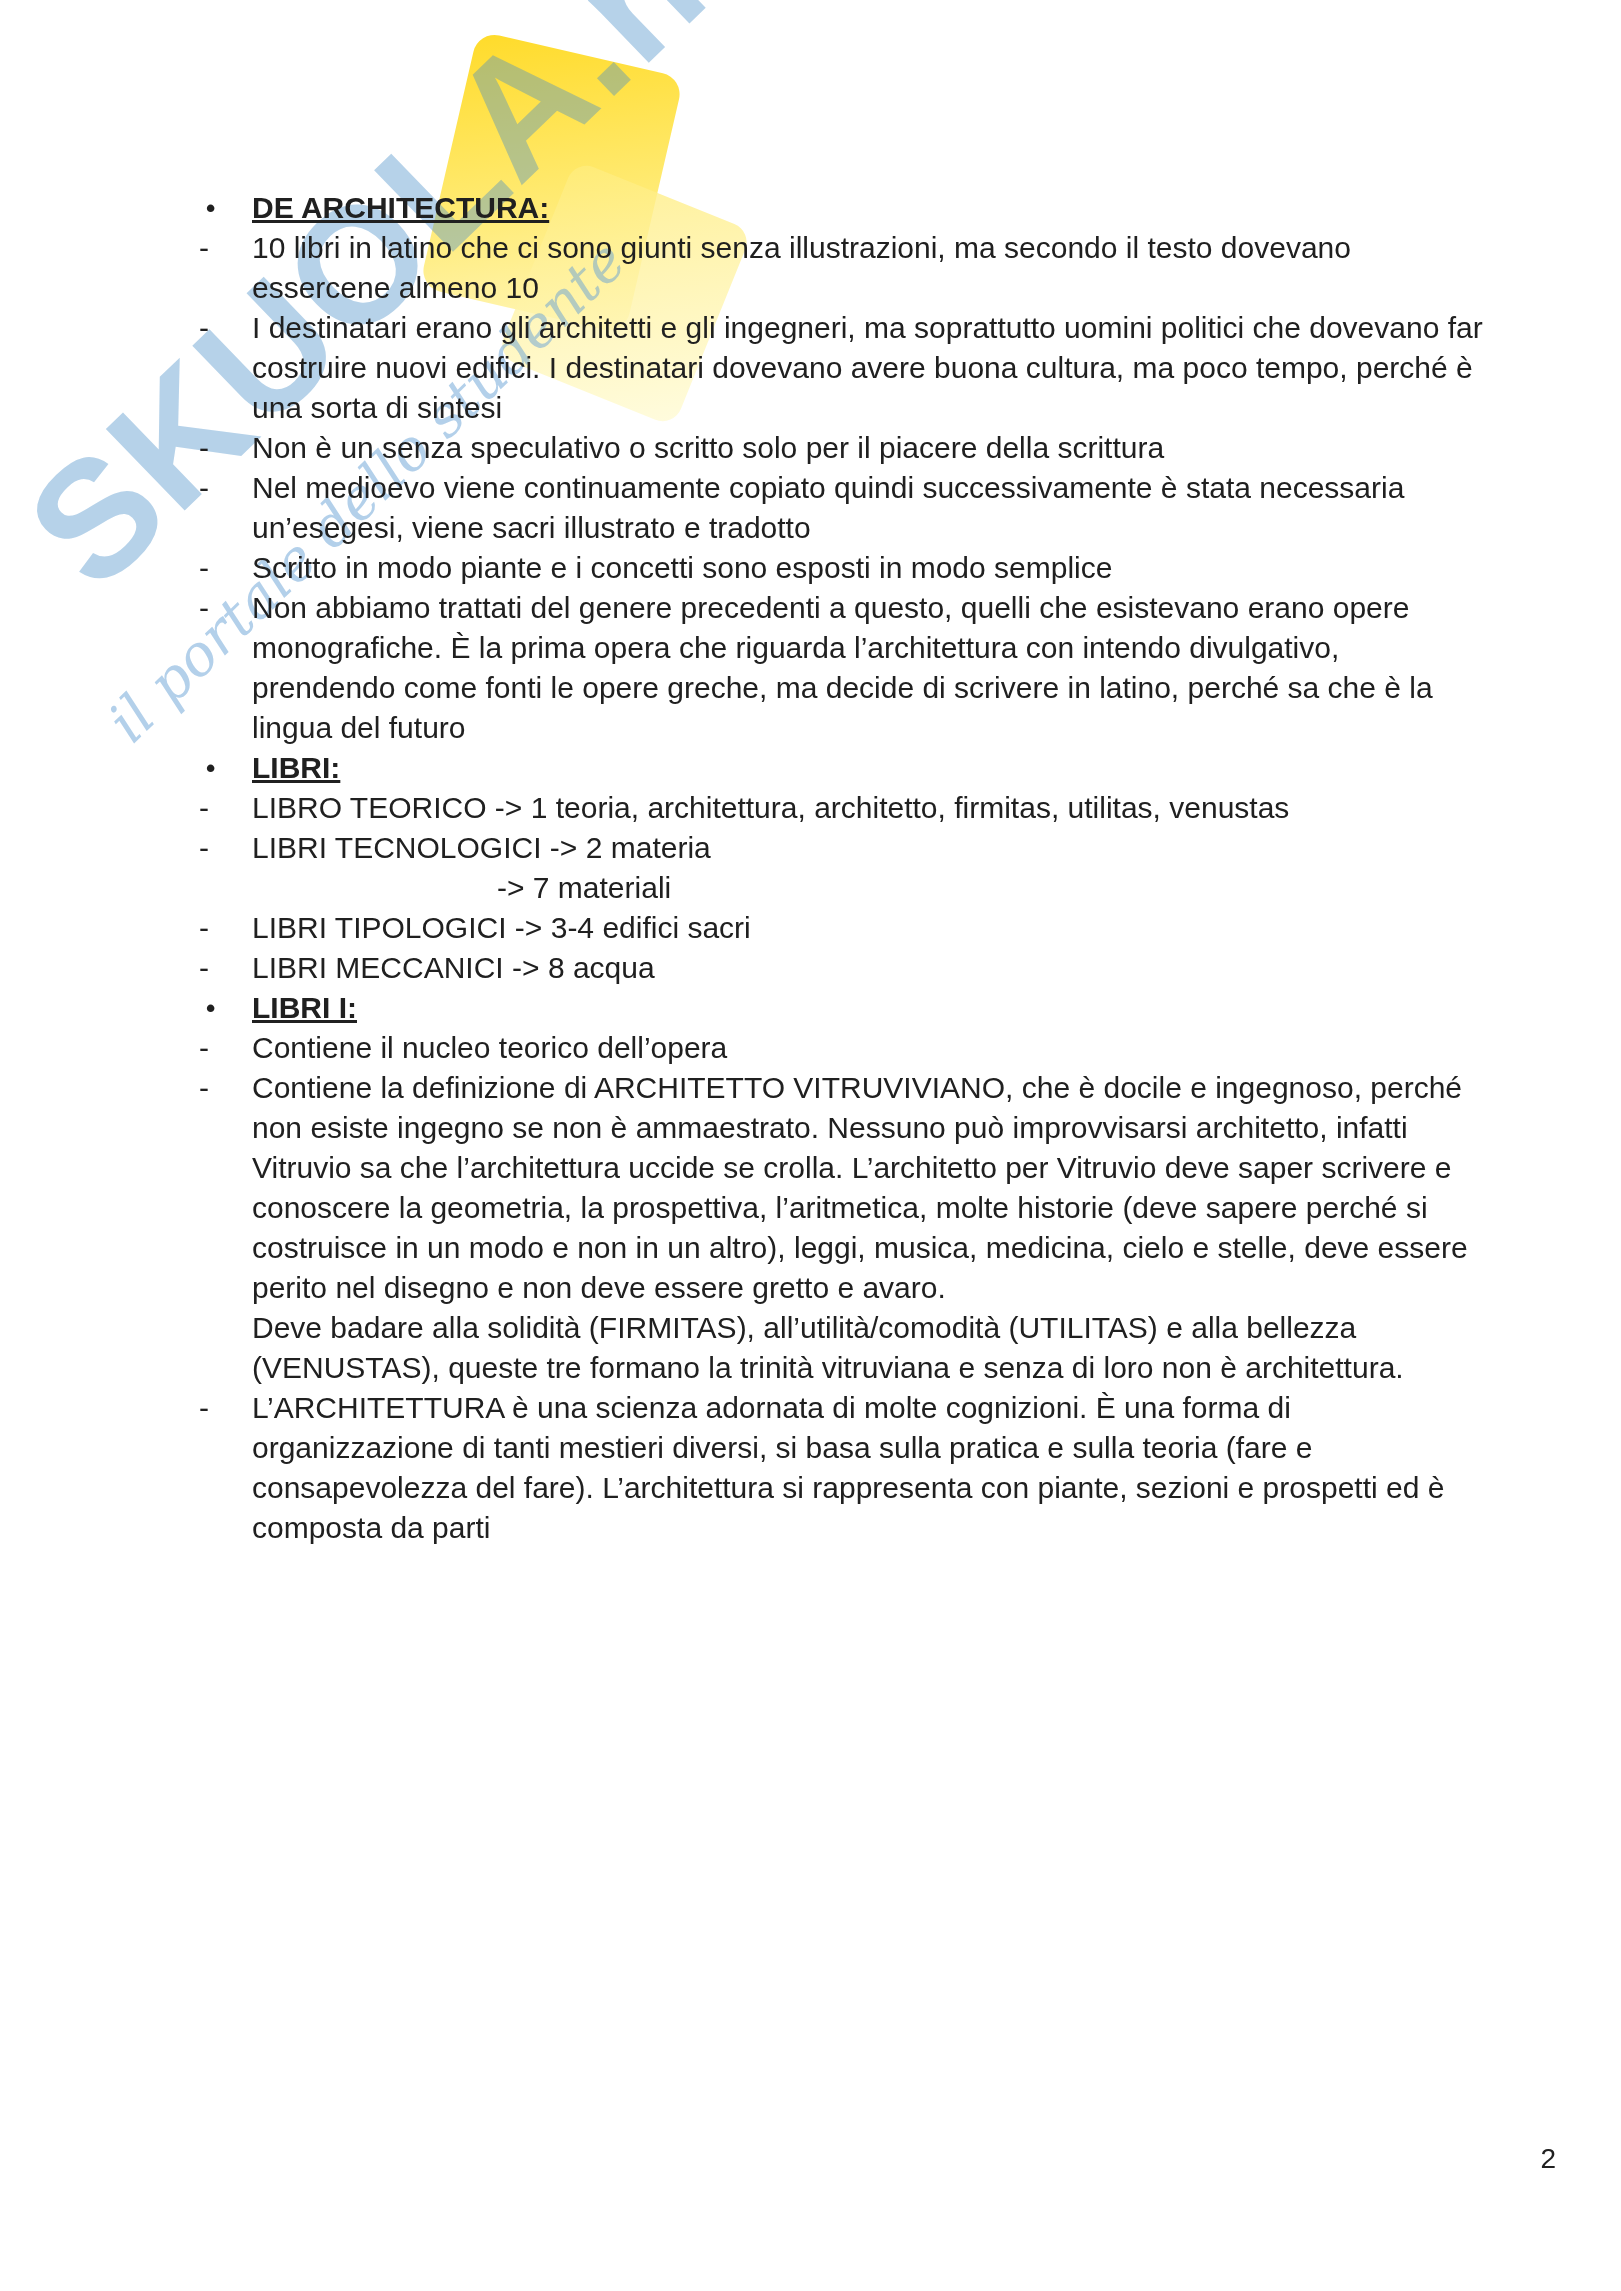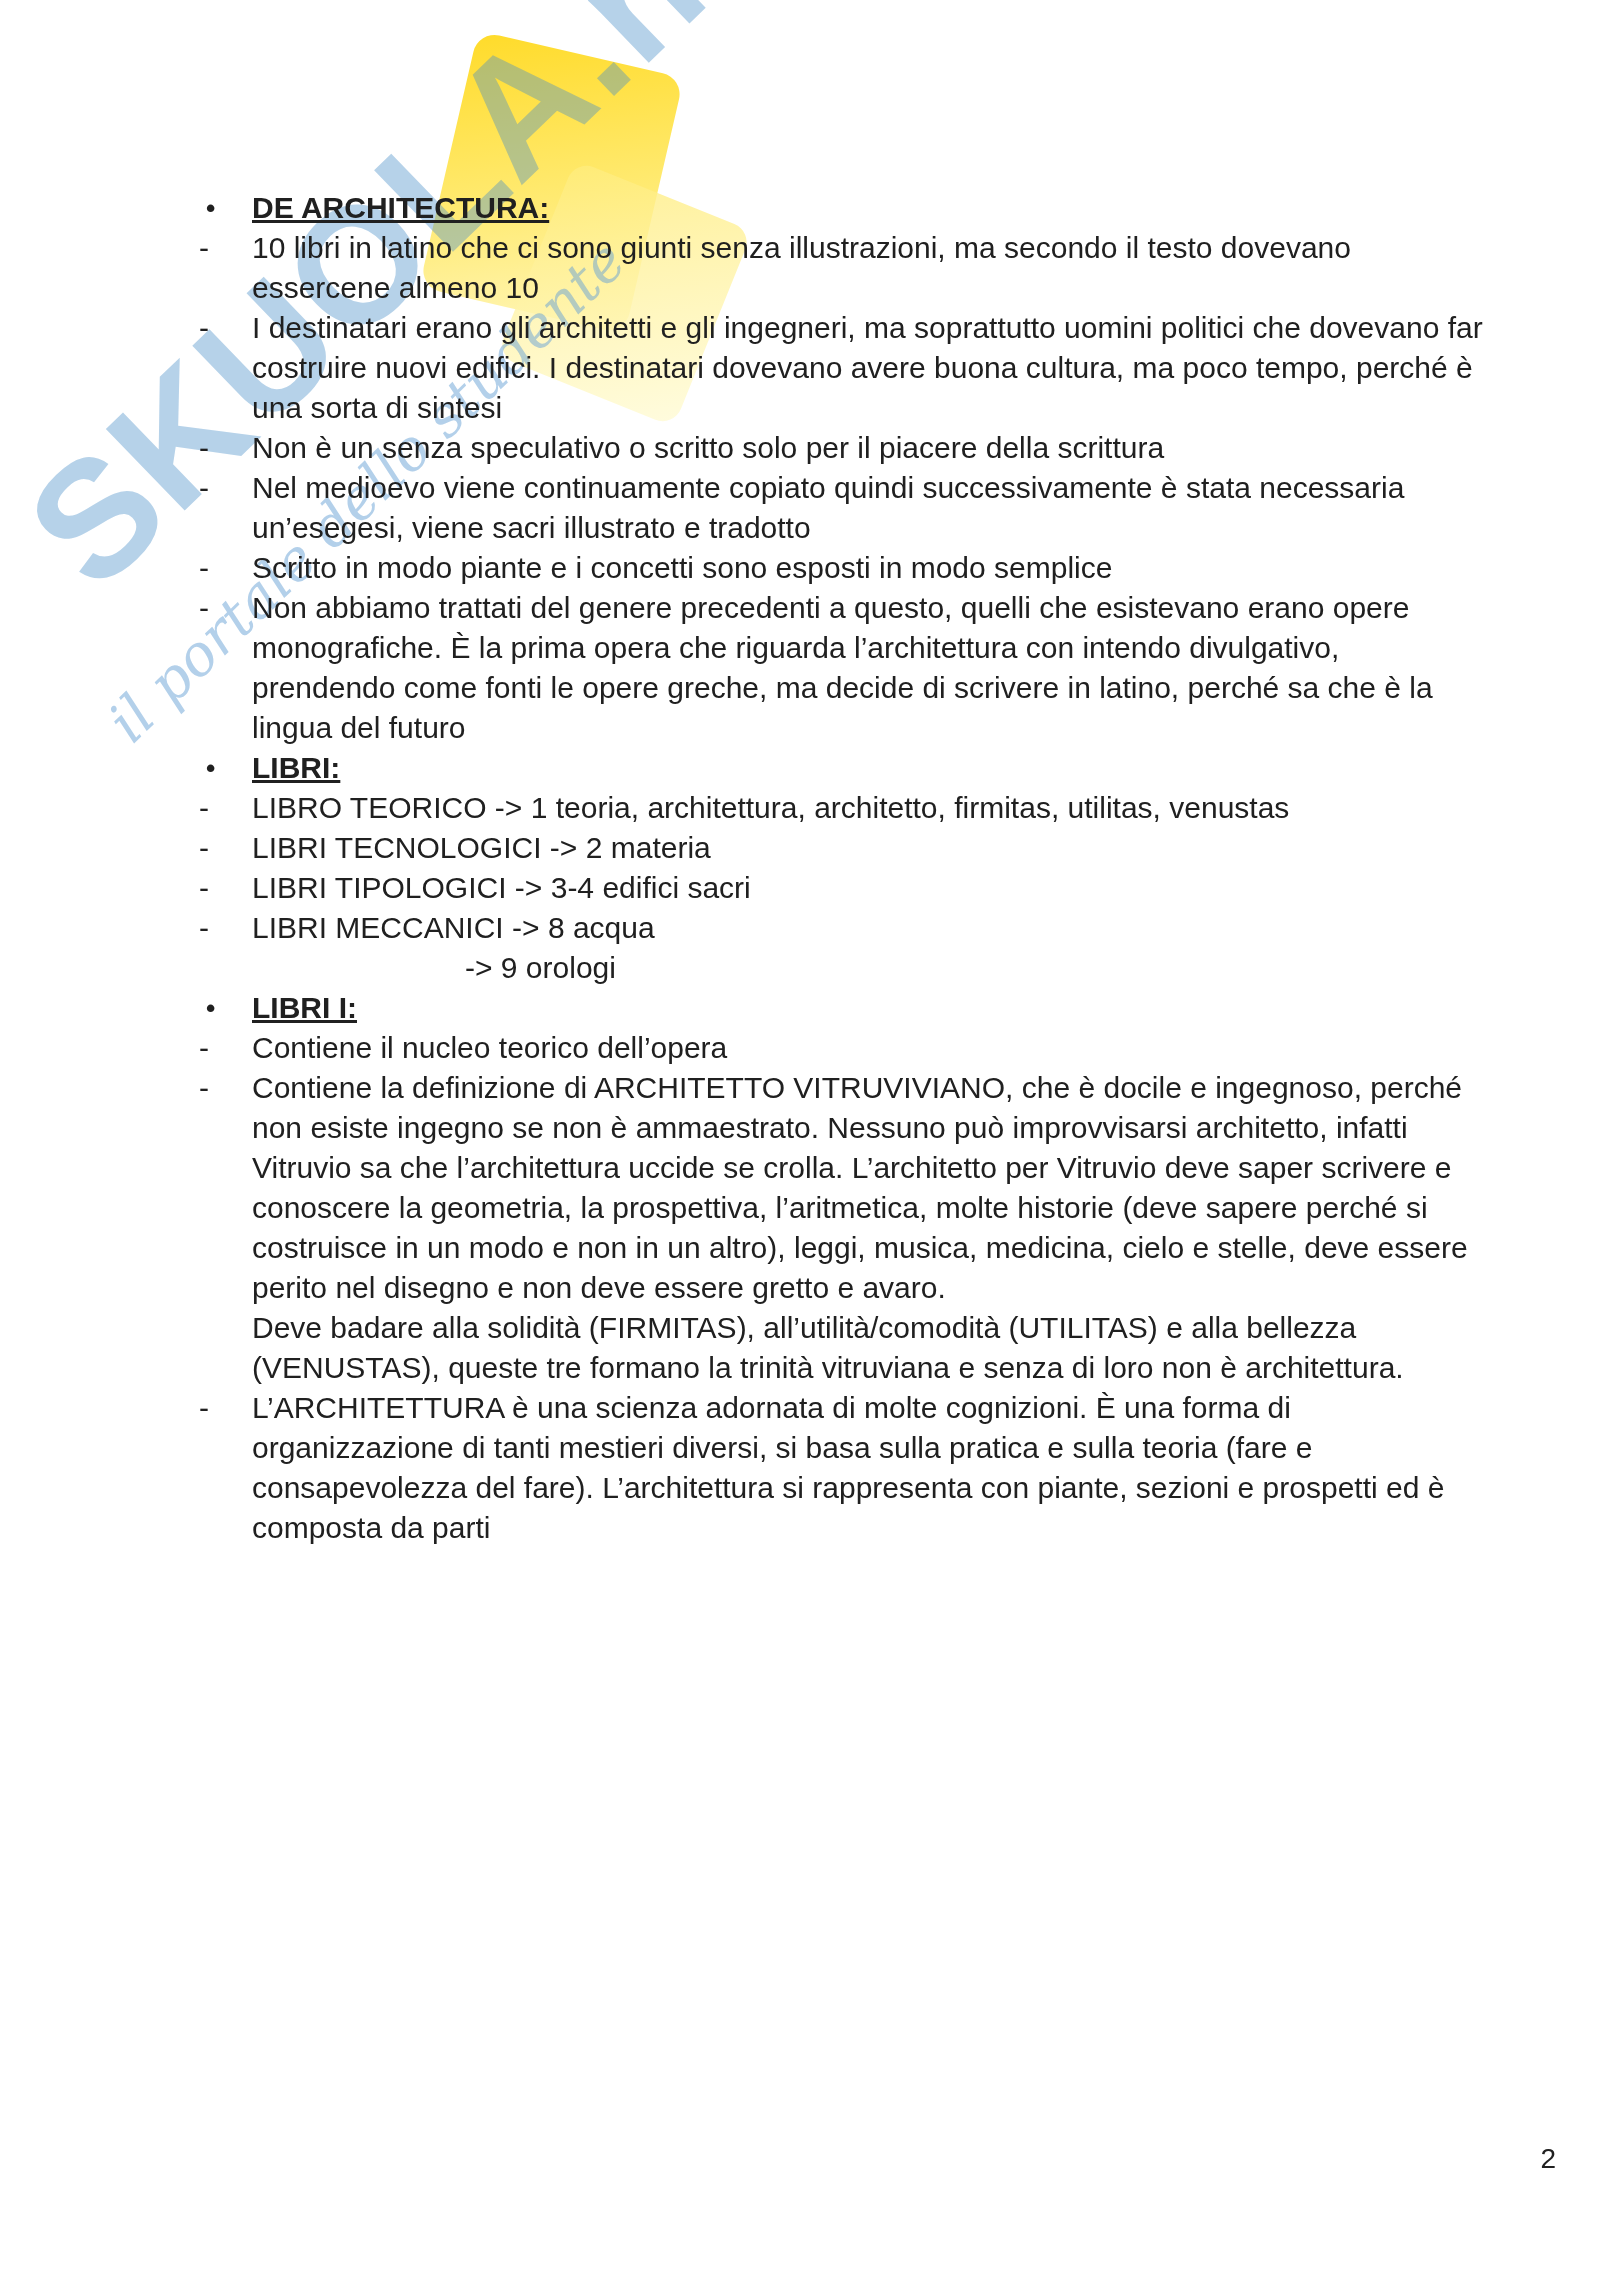--- a/index.html
+++ b/index.html
@@ -110,31 +110,31 @@
         <span class="htext">LIBRI:</span>
       </div>
       <div class="block item">
         <span class="marker">-</span>
         <span class="btext">LIBRO TEORICO -&gt; 1 teoria, architettura, architetto, firmitas, utilitas, venustas</span>
       </div>
       <div class="block item">
         <span class="marker">-</span>
         <span class="btext">LIBRI TECNOLOGICI -&gt; 2 materia</span>
       </div>
+      <div class="block subline ind-1">
+        <span class="marker"></span>
+        <span class="btext">-&gt; 7 materiali</span>
+      </div>
       <div class="block item">
         <span class="marker">-</span>
         <span class="btext">LIBRI TIPOLOGICI -&gt; 3-4 edifici sacri</span>
       </div>
       <div class="block item">
         <span class="marker">-</span>
         <span class="btext">LIBRI MECCANICI -&gt; 8 acqua</span>
-      </div>
-      <div class="block subline ind-3">
-        <span class="marker"></span>
-        <span class="btext">-&gt; 9 orologi</span>
       </div>
       <div class="block heading">
         <span class="marker">•</span>
         <span class="htext">LIBRI I:</span>
       </div>
       <div class="block item">
         <span class="marker">-</span>
         <span class="btext">Contiene il nucleo teorico dell’opera</span>
       </div>
       <div class="block item">

